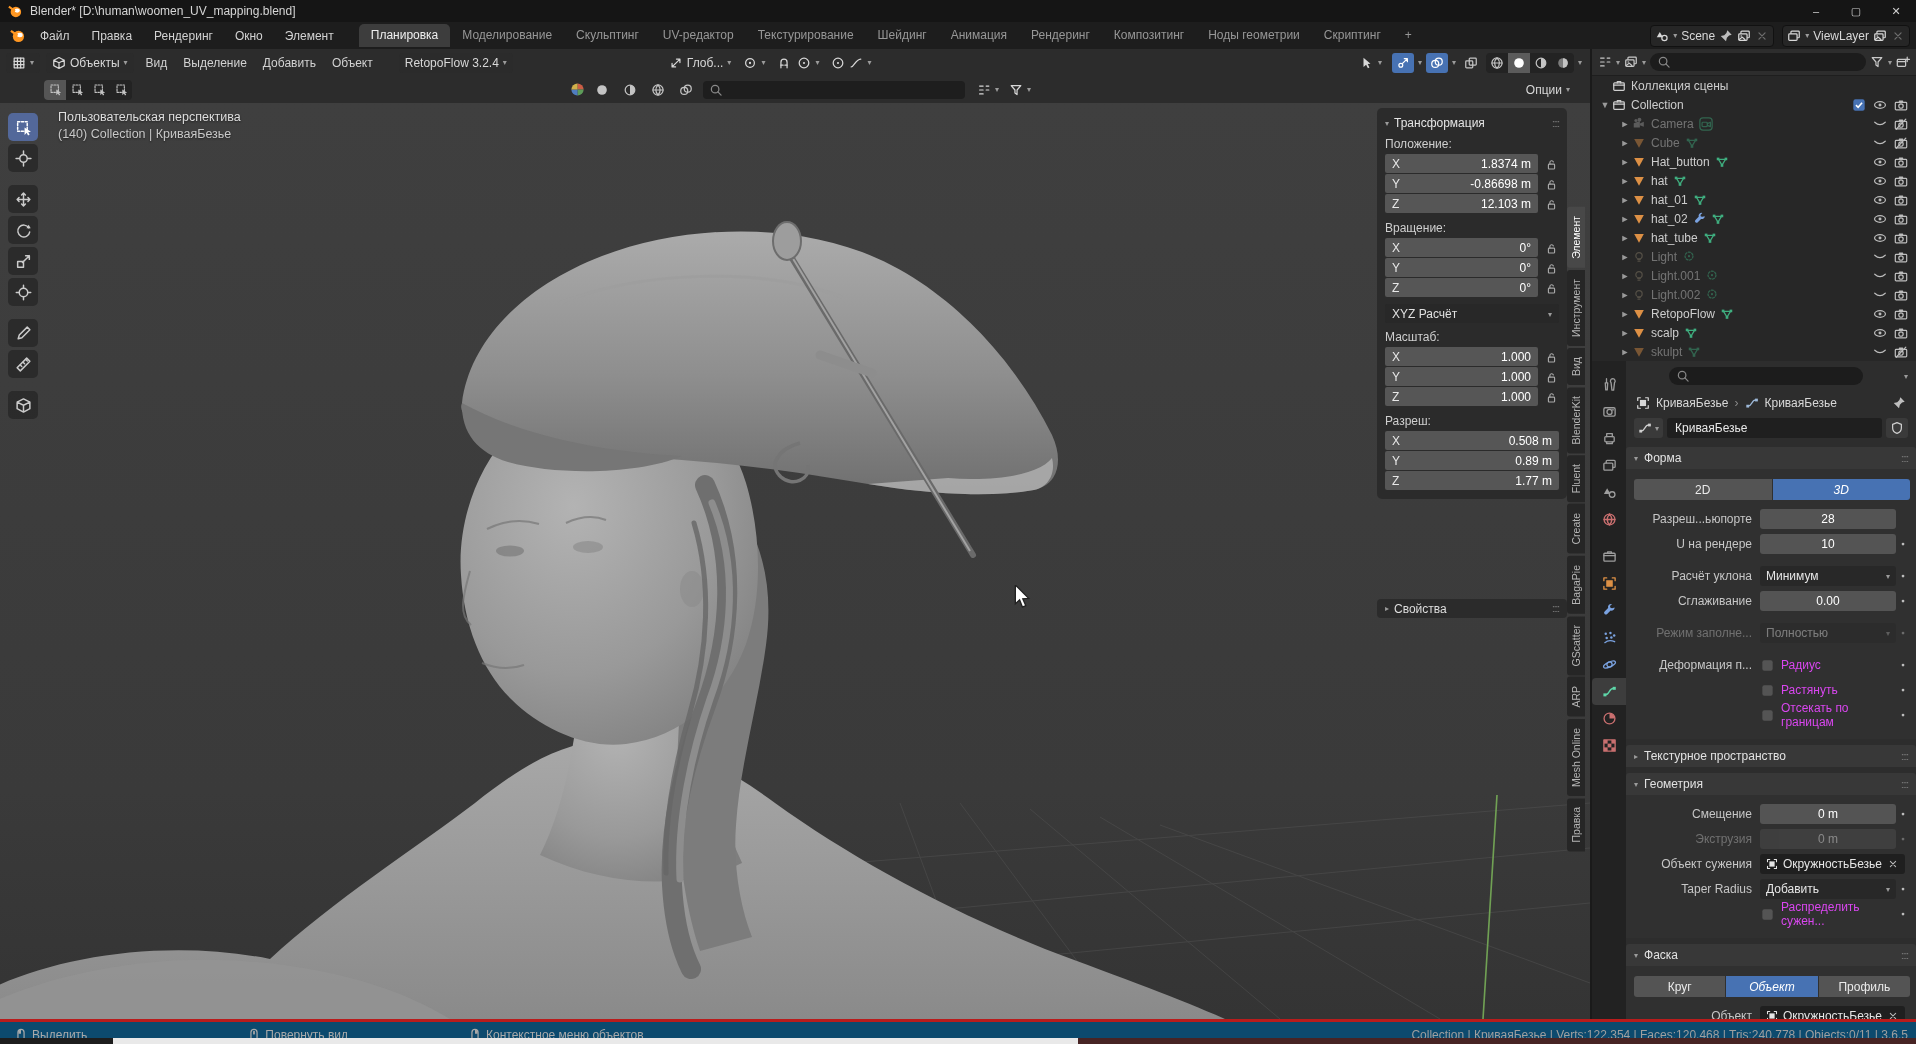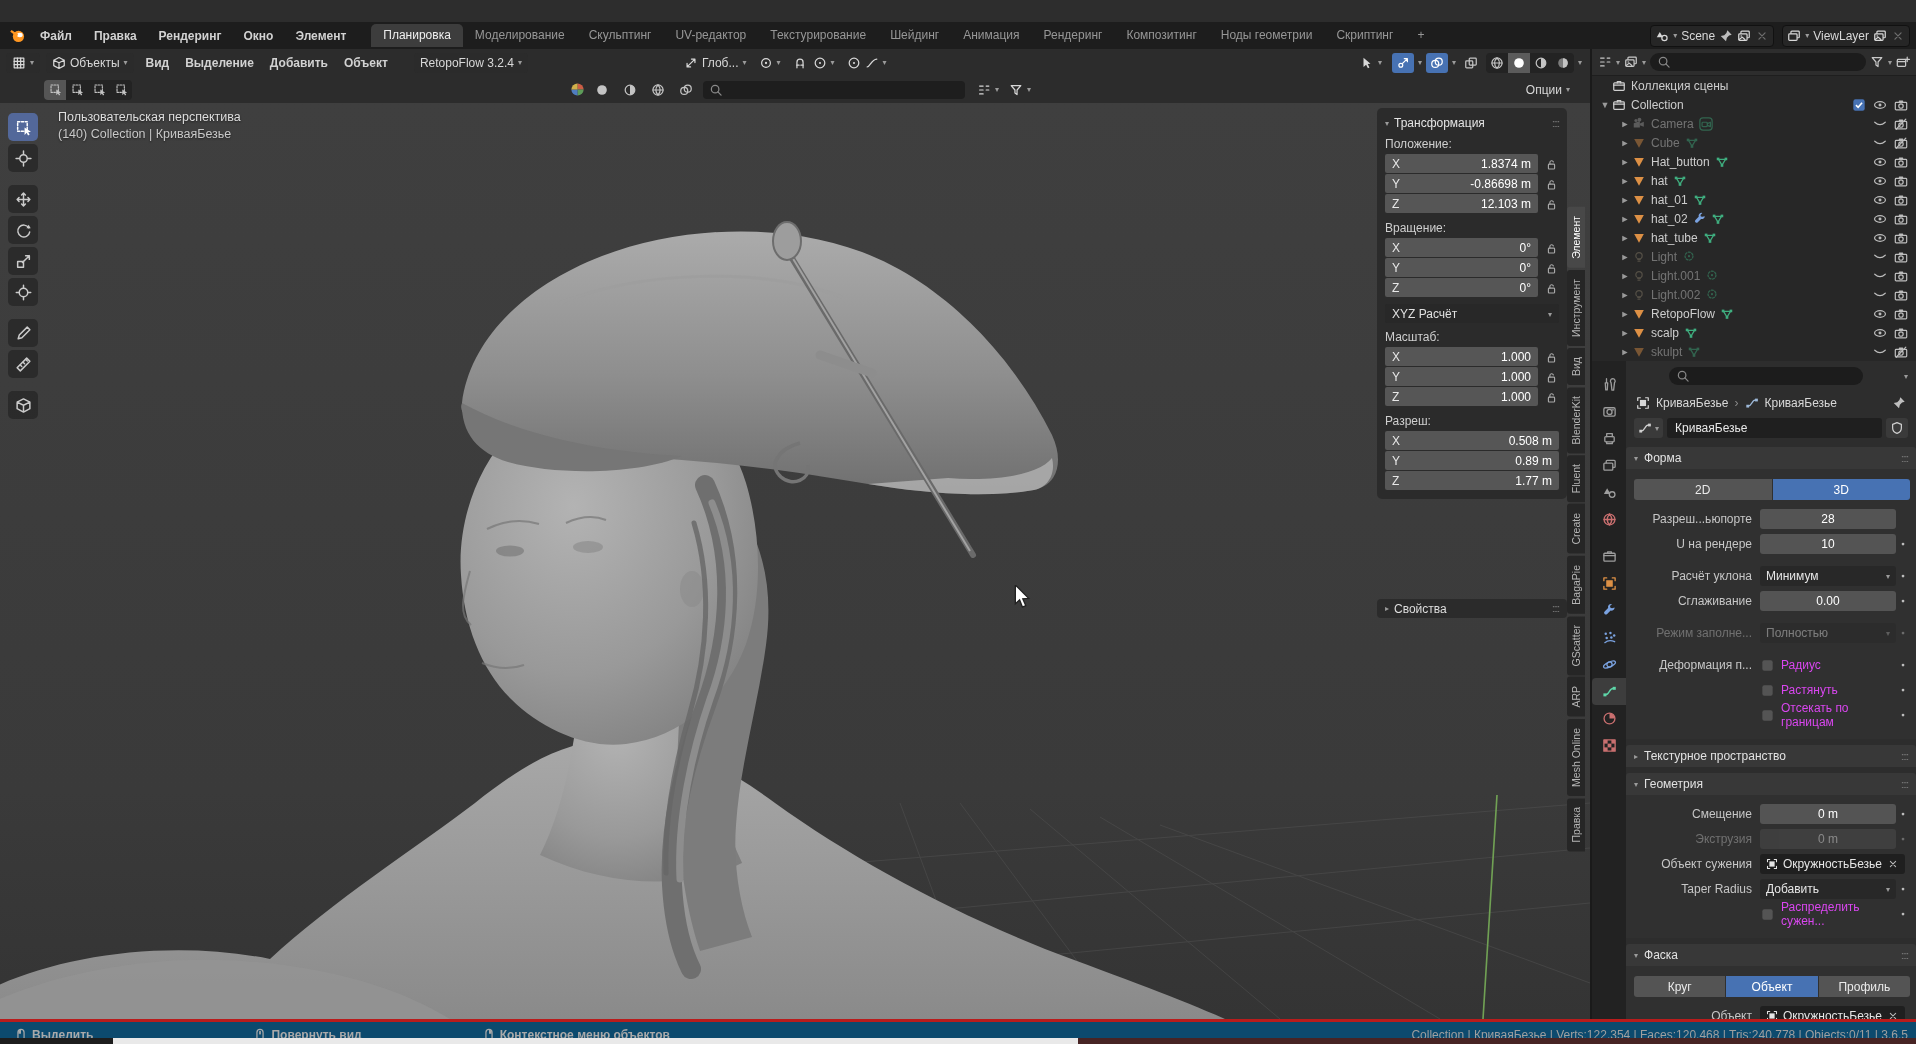--- a/index.html
+++ b/index.html
@@ -1,19 +1,19 @@
 <!DOCTYPE html>
 <html><head>
 <meta charset="utf-8">
 <style>
   html,body{margin:0;padding:0;background:#000;}
   #root{position:relative;width:1916px;height:1044px;background:#2d2d2d;overflow:hidden;
         font-family:"Liberation Sans",sans-serif;font-size:12px;color:#c9c9c9;-webkit-user-select:none;}
   .abs{position:absolute;}
-  .row{display:flex;align-items:center;font-weight:bold;}
+  .row{display:flex;align-items:center;}
   svg{display:block;}
   .ic{display:inline-flex;align-items:center;justify-content:center;flex:none;}
 
   
   #titlebar{left:0;top:0;width:1916px;height:22px;background:#151515;display:flex;align-items:center;color:#d6d6d6;}
   #wincontrols{position:absolute;right:0;top:0;height:22px;display:flex;}
   .winbtn{width:40px;height:22px;display:flex;align-items:center;justify-content:center;color:#cfcfcf;font-size:11px;}
 
   
   #topbar{left:0;top:22px;width:1916px;height:27px;background:#1d1d1d;display:flex;align-items:center;border-bottom:1px solid #141414;}
@@ -99,37 +99,52 @@
   .pfield.drop .caret{margin-left:auto;}
   .pfield.obj{justify-content:flex-start;background:#1f1f1f;gap:5px;color:#e6e6e6;}
   .pfield.obj .xbtn{margin-left:auto;color:#b9b9b9;}
   .pdot{width:14px;display:flex;justify-content:center;color:#bdbdbd;flex:none;}
   .prow.disabled .pfield,.prow.disabled .plabel,.prow.disabled .pdot{opacity:.42;}
   .pcheck{display:flex;align-items:center;gap:6px;flex:1;color:#d946ef;}
   .segwide{display:flex;gap:1px;margin:2px 0 8px;}
   .segwide .sbtn{flex:1;height:21px;background:#545454;display:flex;align-items:center;justify-content:center;color:#eaeaea;}
   .segwide .sbtn:first-child{border-radius:3px 0 0 3px;}
   .segwide .sbtn:last-child{border-radius:0 3px 3px 0;}
-  .segwide .sbtn.active{background:#4772b3;color:#fff;}
+  .segwide .sbtn.active{background:#4772b3;color:#fff;font-style:italic;}
   .gapline{height:7px;}
 
   
   #statusbar{left:0;top:1019px;width:1916px;height:25px;background:#0c4a6e;border-top:3px solid #b91c1c;display:flex;align-items:center;color:#a9a9a9;}
   .hint{display:flex;align-items:center;gap:4px;margin-left:14px;}
   #stats{margin-left:auto;margin-right:8px;color:#9f9f9f;}
   #taskbar-sliver{left:0;top:1038px;width:1916px;height:6px;display:flex;}
 
   .caret{color:#9b9b9b;font-size:8px;}
   .splitter{background:#1a1a1a;}
 </style>
 </head>
 <body>
 
 <div id="root">
 
+  <div id="titlebar" class="abs">
+    <span class="ic" style="margin:0 8px 0 8px">
+        <svg width="14" height="14" viewBox="0 0 16 16">
+          <circle cx="9" cy="9" r="6" fill="#ff9722"></circle>
+          <ellipse cx="10.5" cy="7.5" rx="3" ry="2.4" fill="#fff"></ellipse>
+          <path d="M1 3 L8 8" stroke="#ff9722" stroke-width="2.4"></path>
+        </svg>
+      </span>
+    <span>Blender* [D:\human\woomen_UV_mapping.blend]</span>
+    <div id="wincontrols">
+      <div class="winbtn">–</div>
+      <div class="winbtn">▢</div>
+      <div class="winbtn">✕</div>
+    </div>
+  </div>
 
   <div id="topbar" class="abs">
     <span class="ic" style="margin:0 4px 0 10px">
         <svg width="15" height="15" viewBox="0 0 16 16">
           <circle cx="9" cy="9" r="6" fill="#ff9722"></circle>
           <ellipse cx="10.5" cy="7.5" rx="3" ry="2.4" fill="#fff"></ellipse>
           <path d="M1 3 L8 8" stroke="#ff9722" stroke-width="2.4"></path>
         </svg>
       </span>
     <div id="topmenus" class="row">

